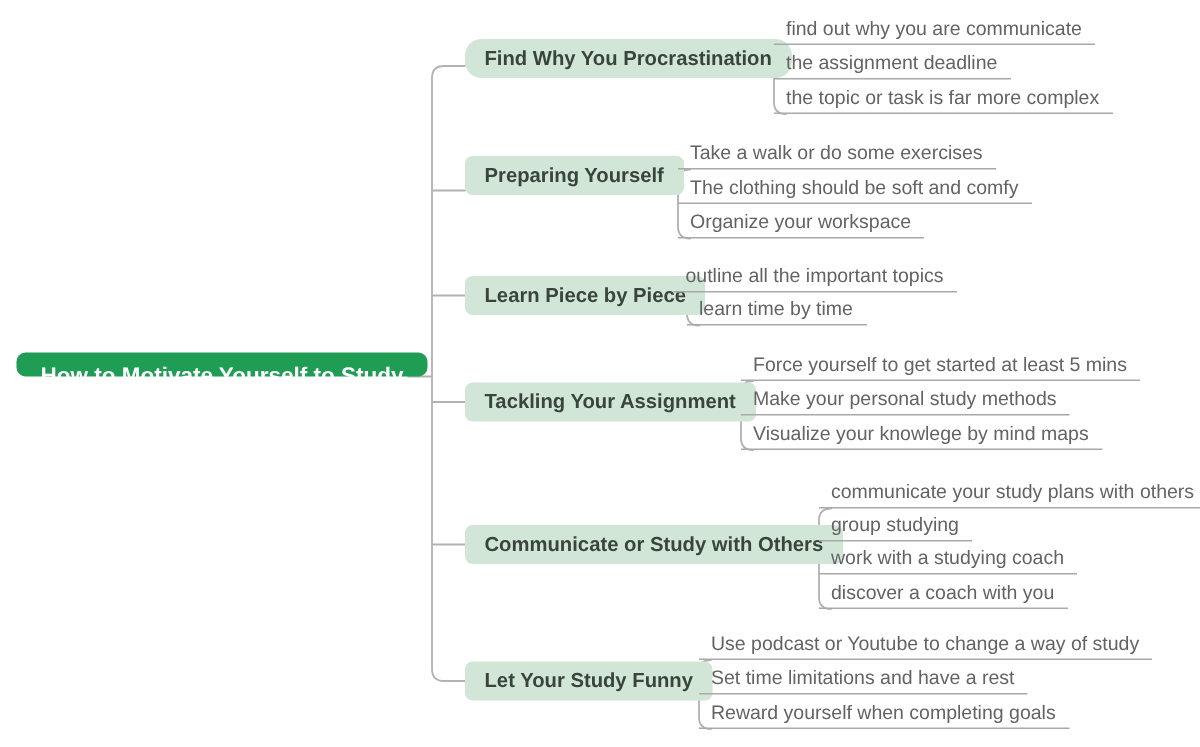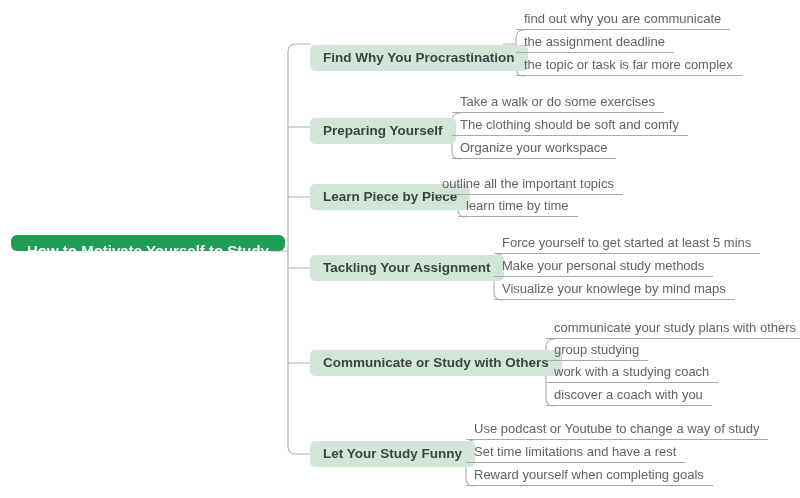--- a/index.html
+++ b/index.html
@@ -50,22 +50,22 @@
   .leaf {
     position: absolute;
     box-sizing: border-box;
     height: 21px; line-height: 19px;
     padding: 0 9px 1px 8px;
     border-bottom: 1.2px solid #a9a9a9;
     color: #636363;
     font-size: 13px;
     white-space: nowrap;
   }
-  .b1 { top: 45px; }
-  .b2 { top: 118px; }
+  .b1 { top: 26px; border-radius: 11px; }
+  .b2 { top: 104px; }
   .b3 { top: 184px; }
   .b4 { top: 255px; }
   .b5 { top: 350px; }
   .b6 { top: 441px; }
 </style>
 </head>
 <body>
 
 <div class="canvas">
 
@@ -97,21 +97,21 @@
   <div class="branch-node b6">Let Your Study Funny</div>
 
   <div class="leaf" style="left:516px; top:9px">find out why you are communicate</div>
   <div class="leaf" style="left:516px; top:32px">the assignment deadline</div>
   <div class="leaf" style="left:516px; top:55px">the topic or task is far more complex</div>
 
   <div class="leaf" style="left:452px; top:92px">Take a walk or do some exercises</div>
   <div class="leaf" style="left:452px; top:115px">The clothing should be soft and comfy</div>
   <div class="leaf" style="left:452px; top:138px">Organize your workspace</div>
 
-  <div class="leaf" style="left:434px; top:174px">outline all the important topics</div>
+  <div class="leaf" style="left:449px; top:174px">outline all the important topics</div>
   <div class="leaf" style="left:458px; top:196px">learn time by time</div>
 
   <div class="leaf" style="left:494px; top:233px">Force yourself to get started at least 5 mins</div>
   <div class="leaf" style="left:494px; top:256px">Make your personal study methods</div>
   <div class="leaf" style="left:494px; top:279px">Visualize your knowlege by mind maps</div>
 
   <div class="leaf" style="left:546px; top:318px">communicate your study plans with others</div>
   <div class="leaf" style="left:546px; top:340px">group studying</div>
   <div class="leaf" style="left:546px; top:362px">work with a studying coach</div>
   <div class="leaf" style="left:546px; top:385px">discover a coach with you</div>

